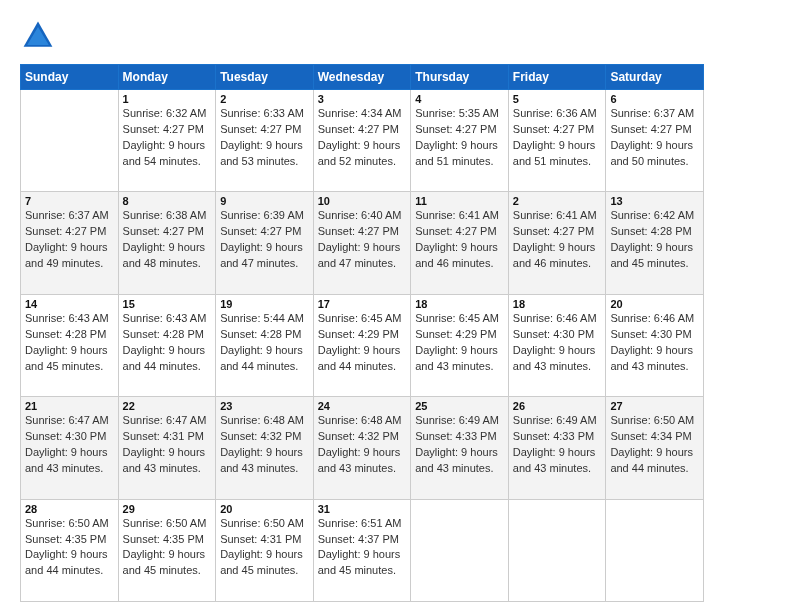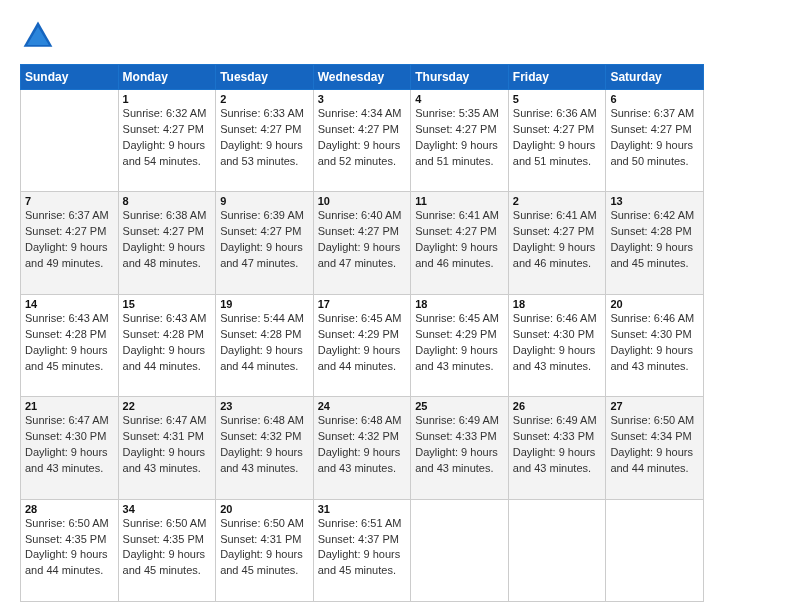--- a/index.html
+++ b/index.html
@@ -249,21 +249,21 @@
             <span class="day-num">27</span>
             <div class="day-info"><span>Sunrise: 6:50 AM</span><br><span>Sunset: 4:34 PM</span><br><span>Daylight: 9 hours</span><br><span>and 44 minutes.</span></div>
           </td>
         </tr>
         <tr class="row-white">
           <td>
             <span class="day-num">28</span>
             <div class="day-info"><span>Sunrise: 6:50 AM</span><br><span>Sunset: 4:35 PM</span><br><span>Daylight: 9 hours</span><br><span>and 44 minutes.</span></div>
           </td>
           <td>
-            <span class="day-num">34</span>
+            <span class="day-num">29</span>
             <div class="day-info"><span>Sunrise: 6:50 AM</span><br><span>Sunset: 4:35 PM</span><br><span>Daylight: 9 hours</span><br><span>and 45 minutes.</span></div>
           </td>
           <td>
             <span class="day-num">20</span>
             <div class="day-info"><span>Sunrise: 6:50 AM</span><br><span>Sunset: 4:31 PM</span><br><span>Daylight: 9 hours</span><br><span>and 45 minutes.</span></div>
           </td>
           <td>
             <span class="day-num">31</span>
             <div class="day-info"><span>Sunrise: 6:51 AM</span><br><span>Sunset: 4:37 PM</span><br><span>Daylight: 9 hours</span><br><span>and 45 minutes.</span></div>
           </td>

